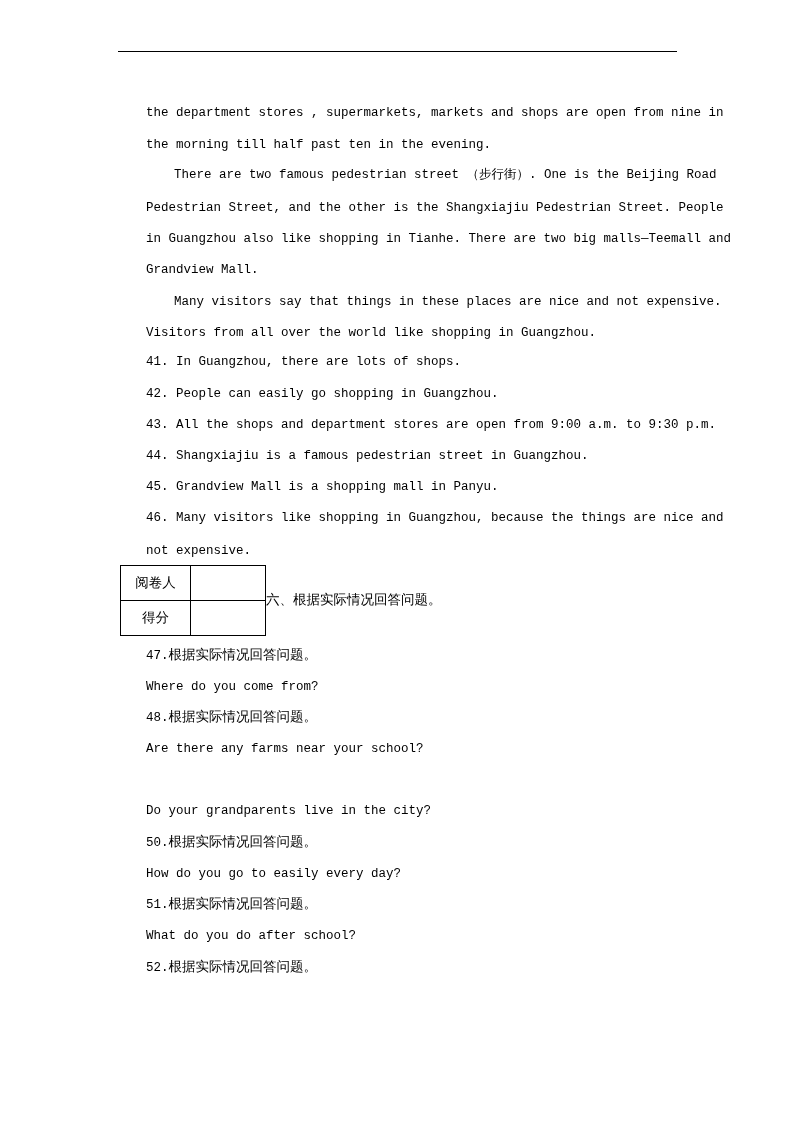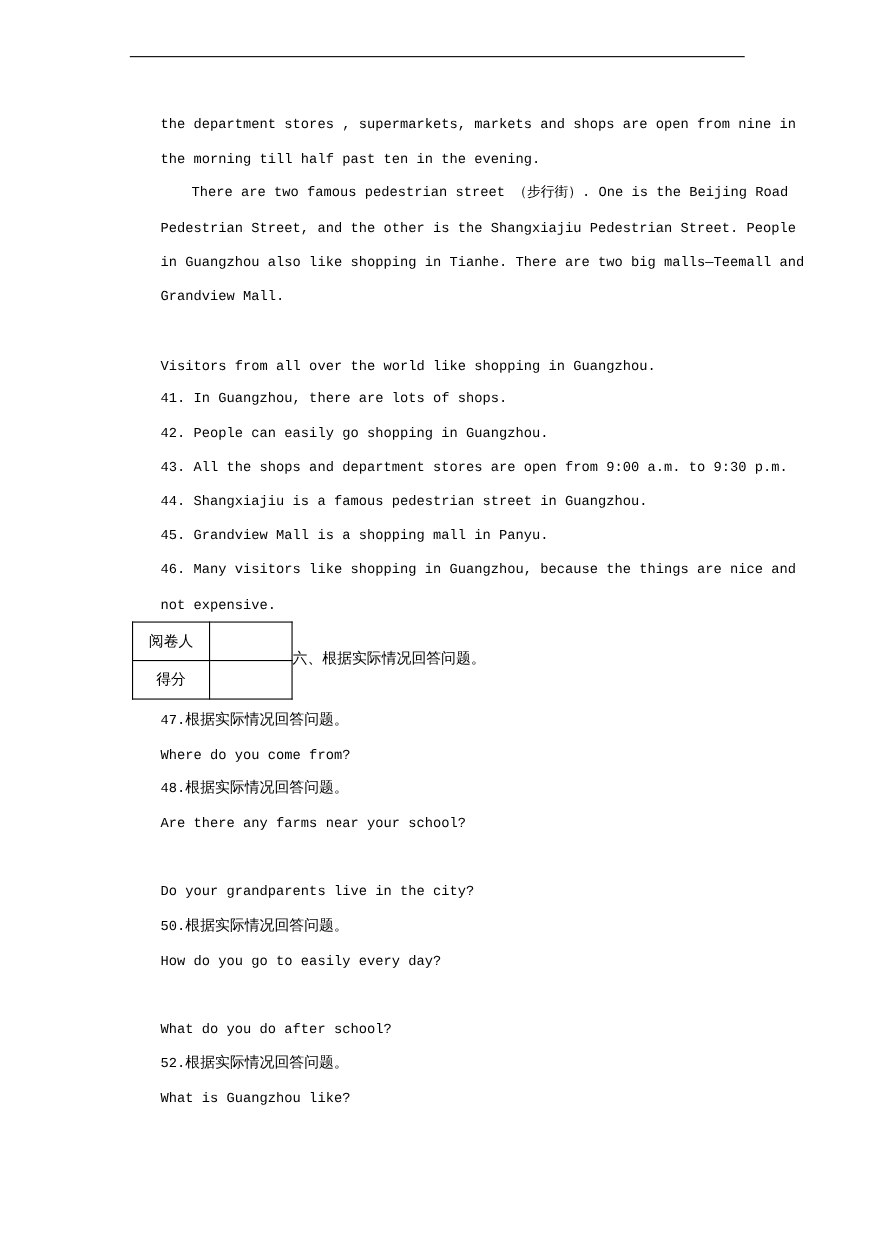--- a/index.html
+++ b/index.html
@@ -31,20 +31,21 @@
 
 <div class="page">
   <div class="header-rule"></div>
 
   <div class="line" style="top:105px">the department stores , supermarkets, markets and shops are open from nine in</div>
   <div class="line" style="top:137px">the morning till half past ten in the evening.</div>
   <div class="line indent" style="top:167px">There are two famous pedestrian street （步行街）. One is the Beijing Road</div>
   <div class="line" style="top:200px">Pedestrian Street, and the other is the Shangxiajiu Pedestrian Street. People</div>
   <div class="line" style="top:231px">in Guangzhou also like shopping in Tianhe. There are two big malls—Teemall and</div>
   <div class="line" style="top:262px">Grandview Mall.</div>
+  <div class="line indent" style="top:294px">Many visitors say that things in these places are nice and not expensive.</div>
   <div class="line" style="top:325px">Visitors from all over the world like shopping in Guangzhou.</div>
 
   <div class="line" style="top:354px">41. In Guangzhou, there are lots of shops.</div>
   <div class="line" style="top:386px">42. People can easily go shopping in Guangzhou.</div>
   <div class="line" style="top:417px">43. All the shops and department stores are open from 9:00 a.m. to 9:30 p.m.</div>
   <div class="line" style="top:448px">44. Shangxiajiu is a famous pedestrian street in Guangzhou.</div>
   <div class="line" style="top:479px">45. Grandview Mall is a shopping mall in Panyu.</div>
   <div class="line" style="top:510px">46.  Many visitors like shopping in Guangzhou, because the things are nice and</div>
   <div class="line" style="top:543px">not expensive.</div>
 
@@ -66,17 +67,17 @@
   <div class="line" style="top:679px">Where do you come from?</div>
 
   <div class="line" style="top:708px"><span>48.</span><span class="cjk">根据实际情况回答问题。</span></div>
   <div class="line" style="top:741px">Are there any farms near your school?</div>
 
   <div class="line" style="top:803px">Do your grandparents live in the city?</div>
 
   <div class="line" style="top:833px"><span>50.</span><span class="cjk">根据实际情况回答问题。</span></div>
   <div class="line" style="top:866px">How do you go to easily every day?</div>
 
+  <div class="line" style="top:895px"><span>51.</span><span class="cjk">根据实际情况回答问题。</span></div>
   <div class="line" style="top:928px">What do you do after school?</div>
 
   <div class="line" style="top:958px"><span>52.</span><span class="cjk">根据实际情况回答问题。</span></div>
-  <div class="line" style="top:991px">What is Guangzhou like?</div>
 </div>
 
 </body></html>

